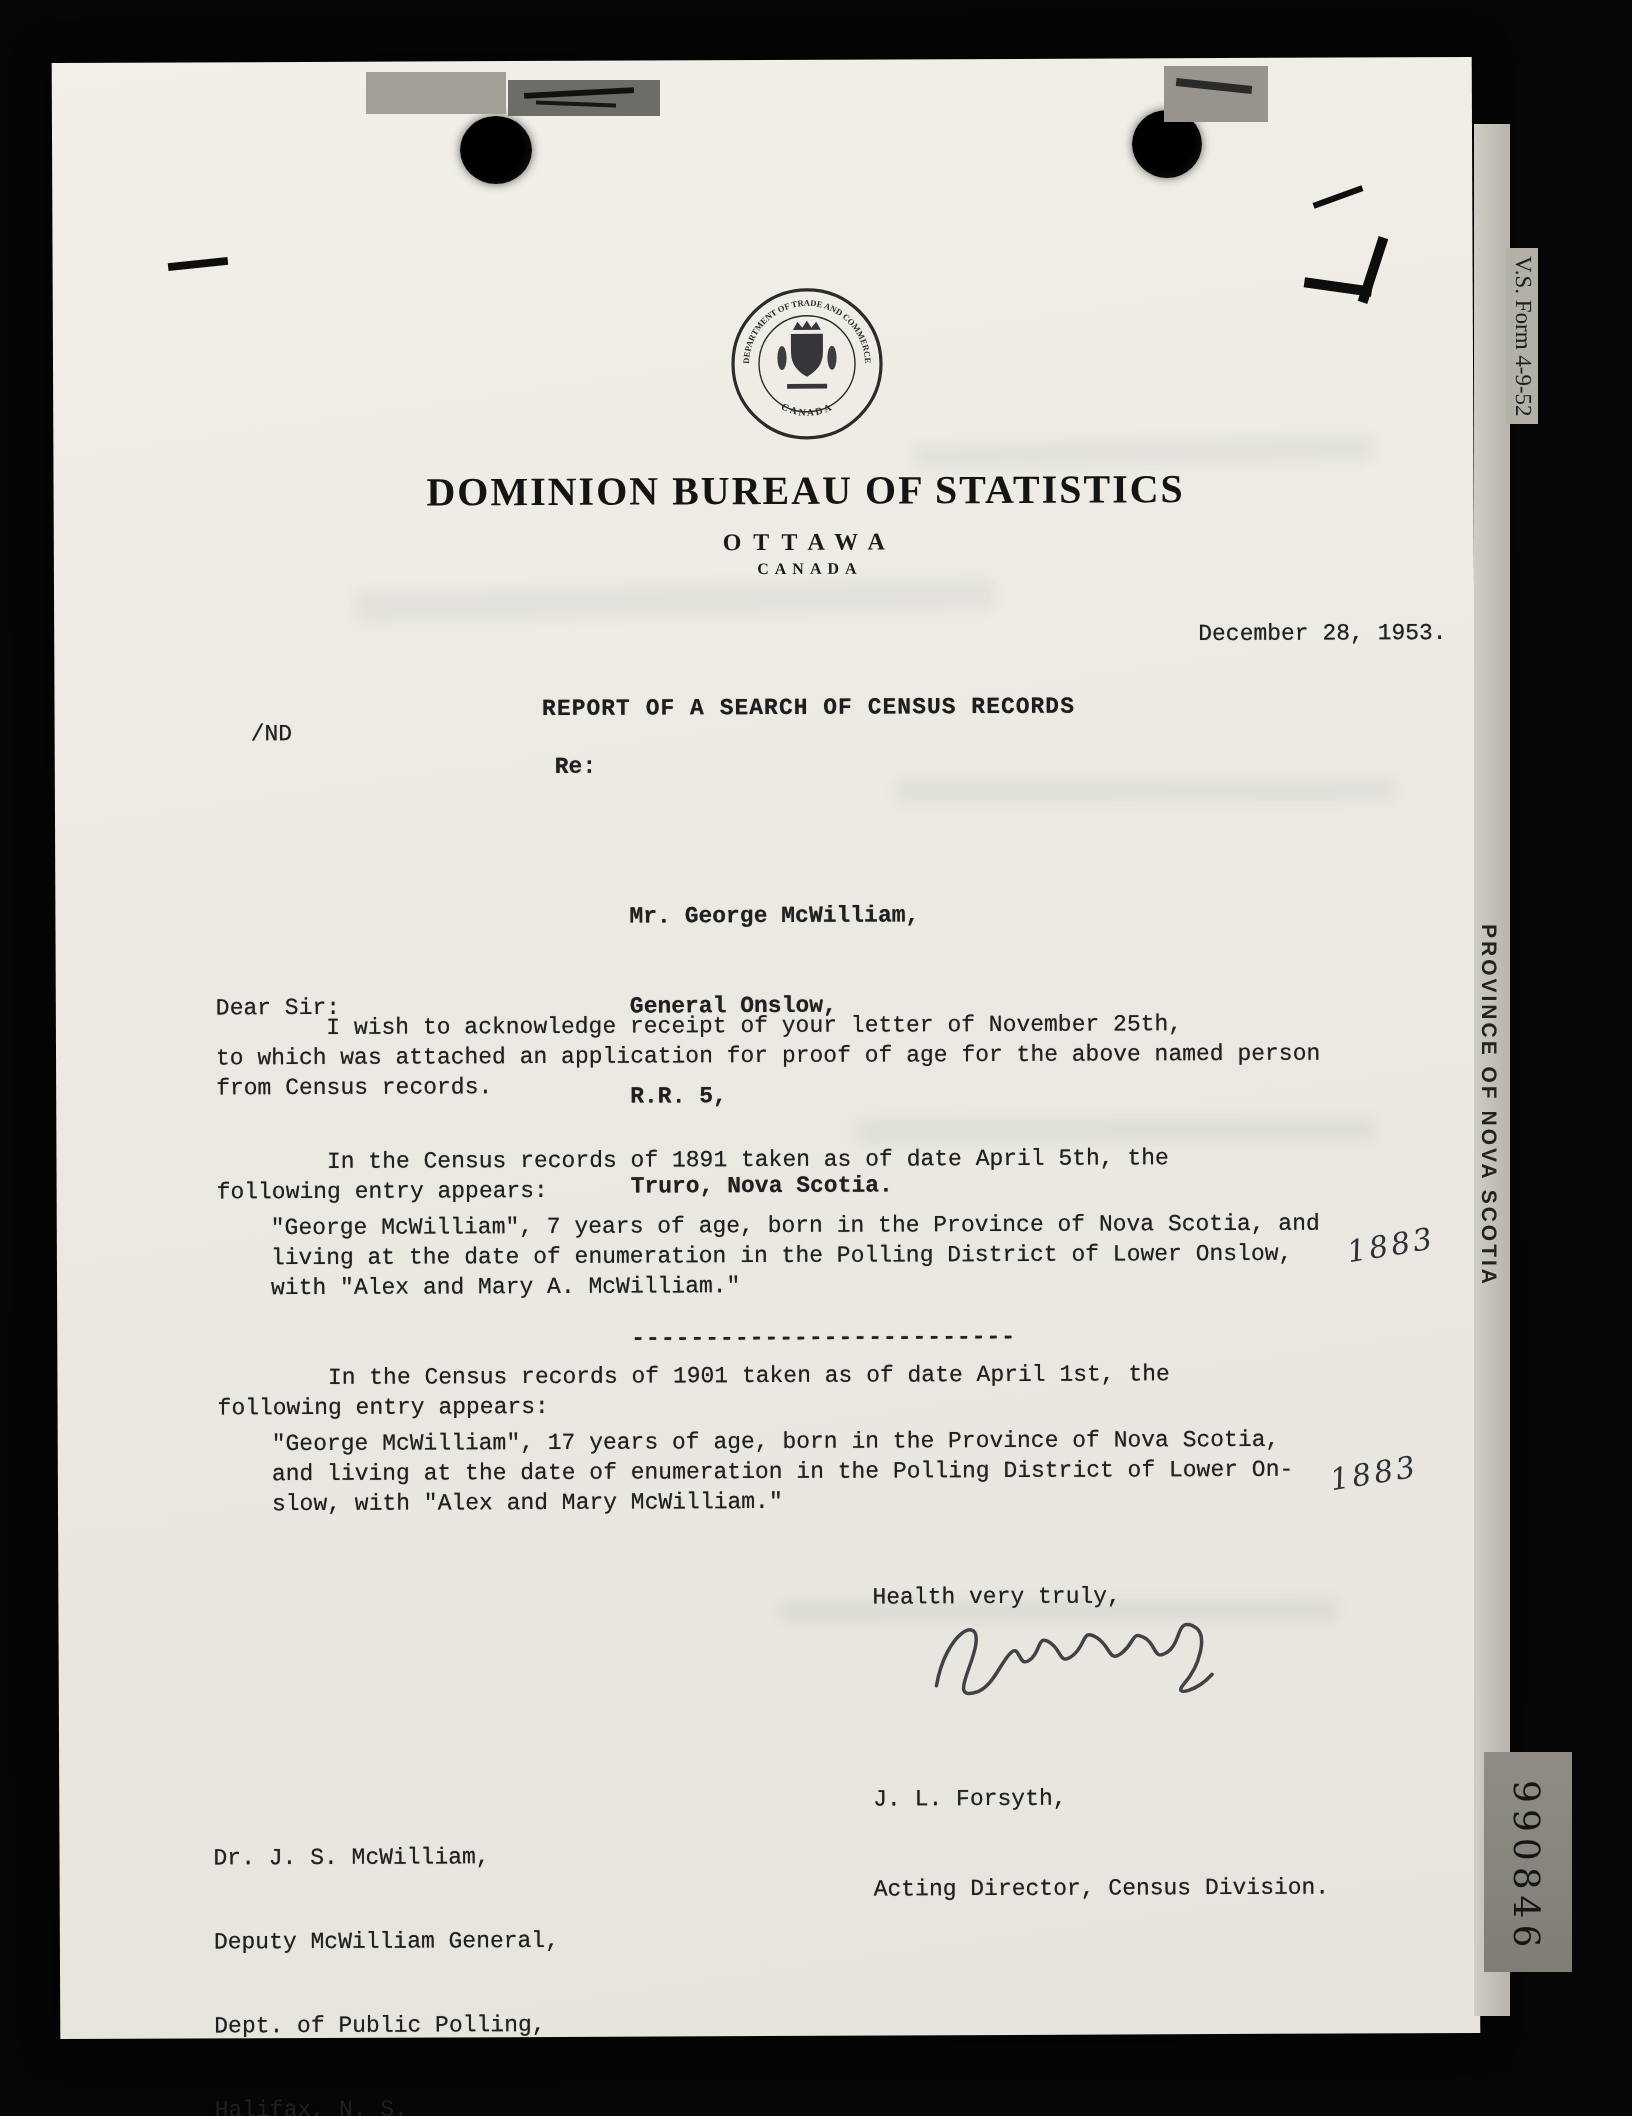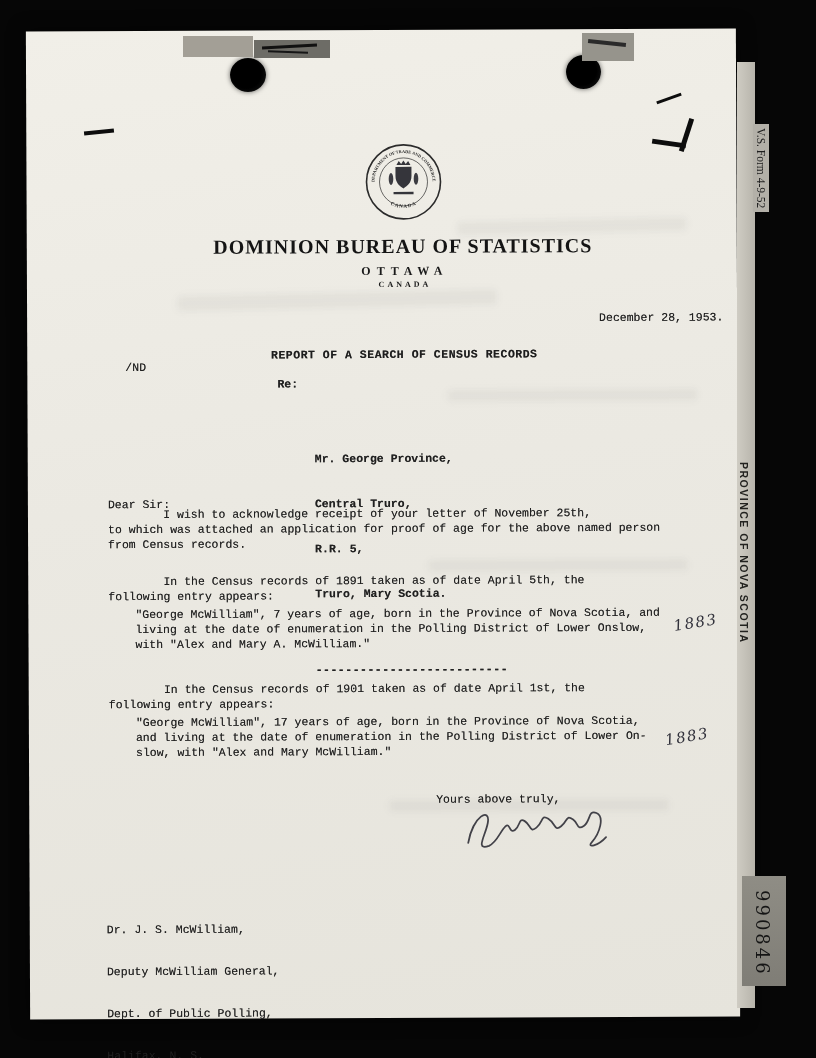--- a/index.html
+++ b/index.html
@@ -188,24 +188,24 @@
     <div class="country">CANADA</div>
 
     <div class="tw ref">/ND</div>
     <div class="tw date">December 28, 1953.</div>
 
     <div class="subject">REPORT OF A SEARCH OF CENSUS RECORDS</div>
 
     <div class="tw re-block">
       <span class="re-label">Re:</span>
       <div class="re-lines">
-        <div>Mr. George Province,</div>
-        <div>Central Truro,</div>
+        <div>Mr. George McWilliam,</div>
+        <div>General Onslow,</div>
         <div>R.R. 5,</div>
-        <div>Truro, Mary Scotia.</div>
+        <div>Truro, Nova Scotia.</div>
       </div>
       <div class="re-underline">--------------------------</div>
     </div>
 
     <div class="tw salutation">Dear Sir:</div>
     <div class="tw para1">        I wish to acknowledge receipt of your letter of November 25th,
 to which was attached an application for proof of age for the above named person
 from Census records.</div>
     <div class="tw para2">        In the Census records of 1891 taken as of date April 5th, the
 following entry appears:</div>
@@ -213,28 +213,32 @@
 living at the date of enumeration in the Polling District of Lower Onslow,
 with "Alex and Mary A. McWilliam."</div>
     <div class="annotation ann1">1883</div>
     <div class="tw para3">        In the Census records of 1901 taken as of date April 1st, the
 following entry appears:</div>
     <div class="tw quote2">"George McWilliam", 17 years of age, born in the Province of Nova Scotia,
 and living at the date of enumeration in the Polling District of Lower On-
 slow, with "Alex and Mary McWilliam."</div>
     <div class="annotation ann2">1883</div>
 
-    <div class="tw closing">Yours above truly,</div>
+    <div class="tw closing">Health very truly,</div>
     <svg class="signature" viewBox="0 0 170 56">
       <path d="M10 36 C 16 10, 34 2, 30 18 C 27 30, 16 44, 30 40 C 38 37, 42 26, 47 22
                C 52 18, 50 30, 56 26 C 62 22, 60 14, 66 18 C 72 22, 70 30, 77 25
                C 84 20, 82 12, 89 17 C 96 22, 94 30, 101 25 C 108 20, 106 14, 113 19
                C 118 23, 116 30, 123 26 C 130 22, 128 10, 136 14 C 144 18, 138 34, 130 42
                C 124 48, 136 46, 144 38" fill="none" stroke="#2a2a33" stroke-width="1.7" stroke-linecap="round" opacity="0.88"></path>
     </svg>
+    <div class="tw signer">
+      <div>J. L. Forsyth,</div>
+      <div>Acting Director, Census Division.</div>
+    </div>
 
     <div class="tw footer-block">
       <div>Dr. J. S. McWilliam,</div>
       <div>Deputy McWilliam General,</div>
       <div>Dept. of Public Polling,</div>
       <div>Halifax, N. S.</div>
     </div>
 
   </div>
 

